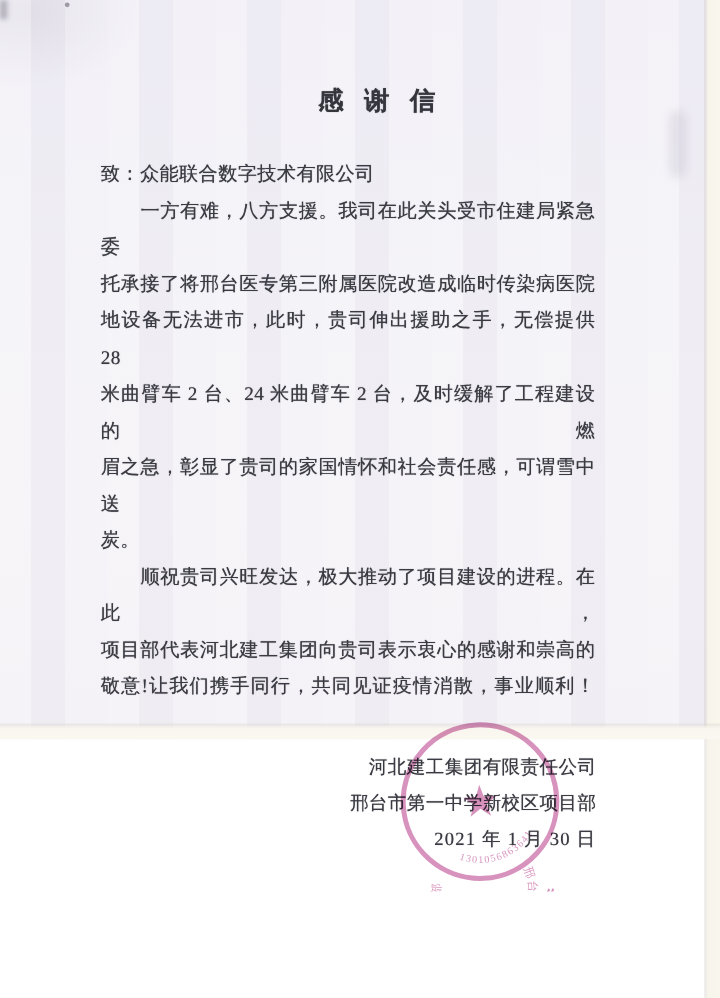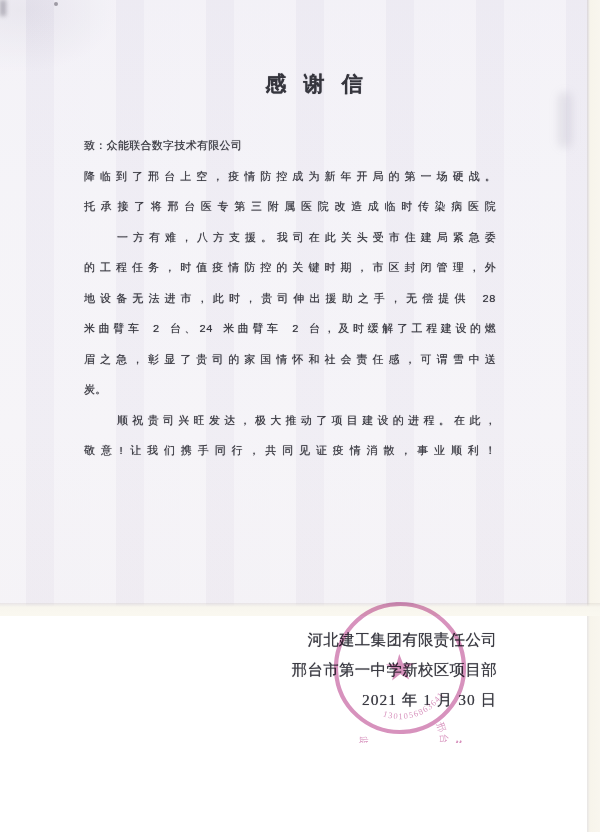--- a/index.html
+++ b/index.html
@@ -32,22 +32,22 @@
   .smudge-right{position:absolute;left:558px;top:92px;width:14px;height:56px;border-radius:8px;
         background:rgba(118,112,140,0.14);filter:blur(4px);}
   .corner-dark{position:absolute;left:0;top:0;width:6px;height:16px;
         background:rgba(70,66,84,0.35);filter:blur(2px);}
 
   .title{position:absolute;top:69px;left:14px;width:600px;height:30px;line-height:30px;
         text-align:center;font-size:21px;font-weight:bold;letter-spacing:0.82em;text-indent:0.82em;
         color:#35353d;text-shadow:0 0 0.7px rgba(55,55,65,0.85);}
 
   .letter-body{position:absolute;top:131px;left:84px;width:412px;
-        font-size:11px;letter-spacing:0.3px;
-        text-shadow:0 0 0.7px rgba(58,58,66,0.75);font-family:Liberation Mono, monospace;}
+        font-size:16px;letter-spacing:0.3px;
+        text-shadow:0 0 0.7px rgba(58,58,66,0.75);}
   .line{line-height:30.5px;white-space:nowrap;}
   .line.fill{white-space:normal;text-align:justify;text-align-last:justify;}
   .line.indent{text-indent:33px;}
 
   .sig{position:absolute;top:625px;right:103px;
         font-size:15.5px;letter-spacing:0.3px;
         text-shadow:0 0 0.7px rgba(58,58,66,0.75);
         display:flex;flex-direction:column;align-items:flex-end;}
   .sig > div{line-height:30px;white-space:nowrap;}
   .sig .sig-date{width:100%;text-align:right;letter-spacing:1px;}
@@ -65,29 +65,28 @@
   <div class="edge-right"></div>
   <div class="edge-bottom"></div>
   <div class="speck-top"></div>
   <div class="smudge-right"></div>
   <div class="corner-dark"></div>
 
   <div class="title">感谢信</div>
 
   <div class="letter-body">
     <div class="line">致：众能联合数字技术有限公司</div>
-    <div class="line fill">降临到了邢台上空，疫情防控成为新年开局的第一场硬战。</div>
+    <div class="line indent fill">一方有难，八方支援。我司在此关头受市住建局紧急委</div>
     <div class="line fill">托承接了将邢台医专第三附属医院改造成临时传染病医院</div>
-    <div class="line indent fill">一方有难，八方支援。我司在此关头受市住建局紧急委</div>
-    <div class="line fill">的工程任务，时值疫情防控的关键时期，市区封闭管理，外</div>
     <div class="line fill">地设备无法进市，此时，贵司伸出援助之手，无偿提供 28</div>
     <div class="line fill">米曲臂车 2 台、24 米曲臂车 2 台，及时缓解了工程建设的燃</div>
     <div class="line fill">眉之急，彰显了贵司的家国情怀和社会责任感，可谓雪中送</div>
     <div class="line">炭。</div>
     <div class="line indent fill">顺祝贵司兴旺发达，极大推动了项目建设的进程。在此，</div>
+    <div class="line fill">项目部代表河北建工集团向贵司表示衷心的感谢和崇高的</div>
     <div class="line fill">敬意!让我们携手同行，共同见证疫情消散，事业顺利！</div>
   </div>
 
   <div class="sig">
     <div>河北建工集团有限责任公司</div>
     <div>邢台市第一中学新校区项目部</div>
     <div class="sig-date">2021 年 1 月 30 日</div>
   </div>
 
   <div class="stamp">

